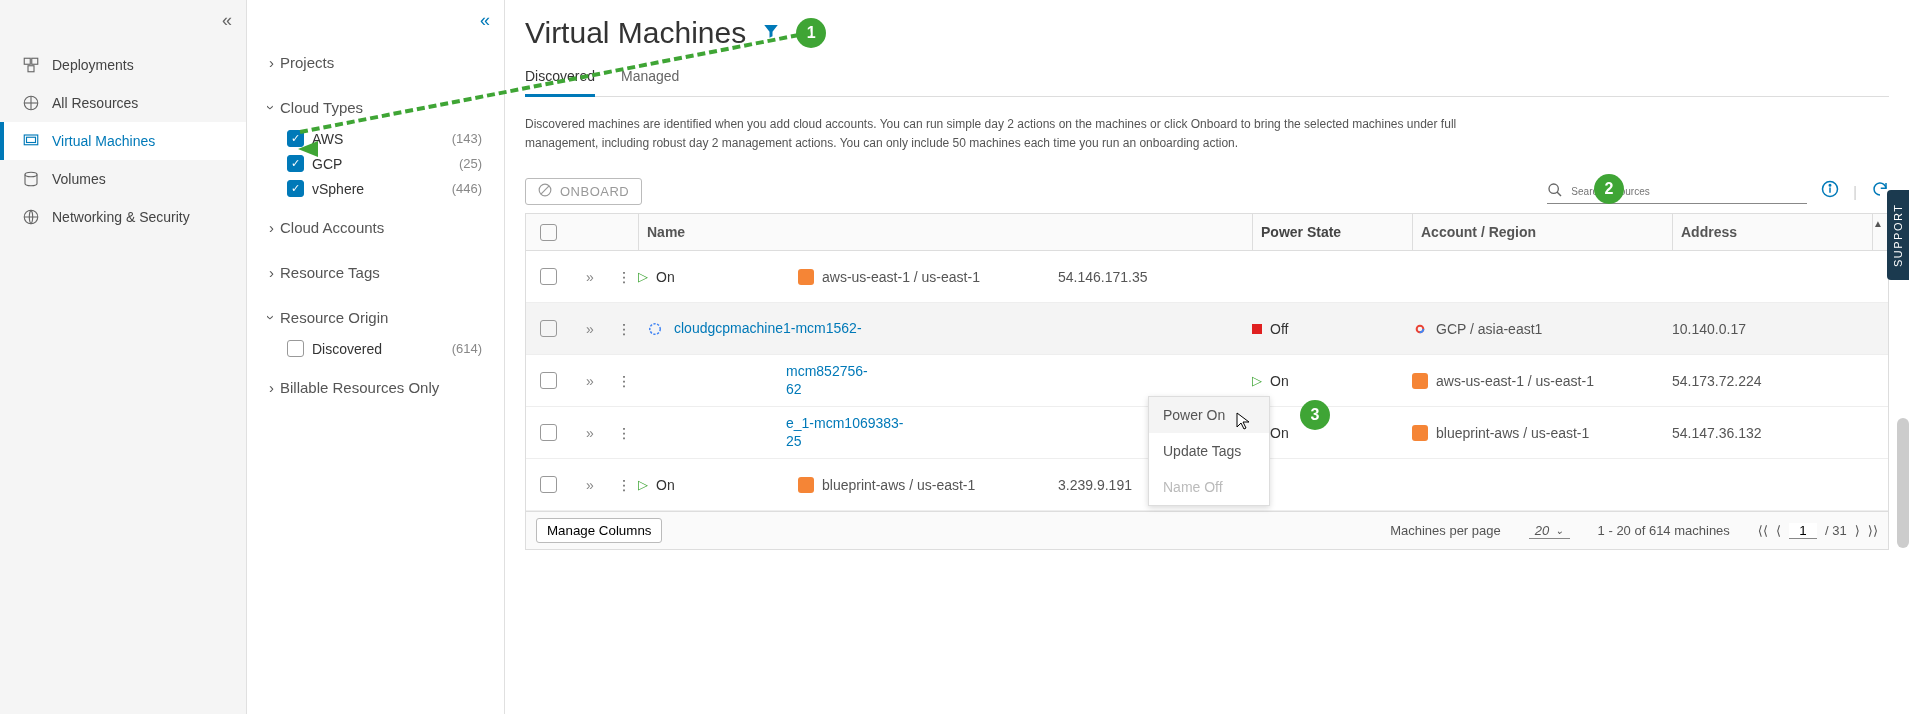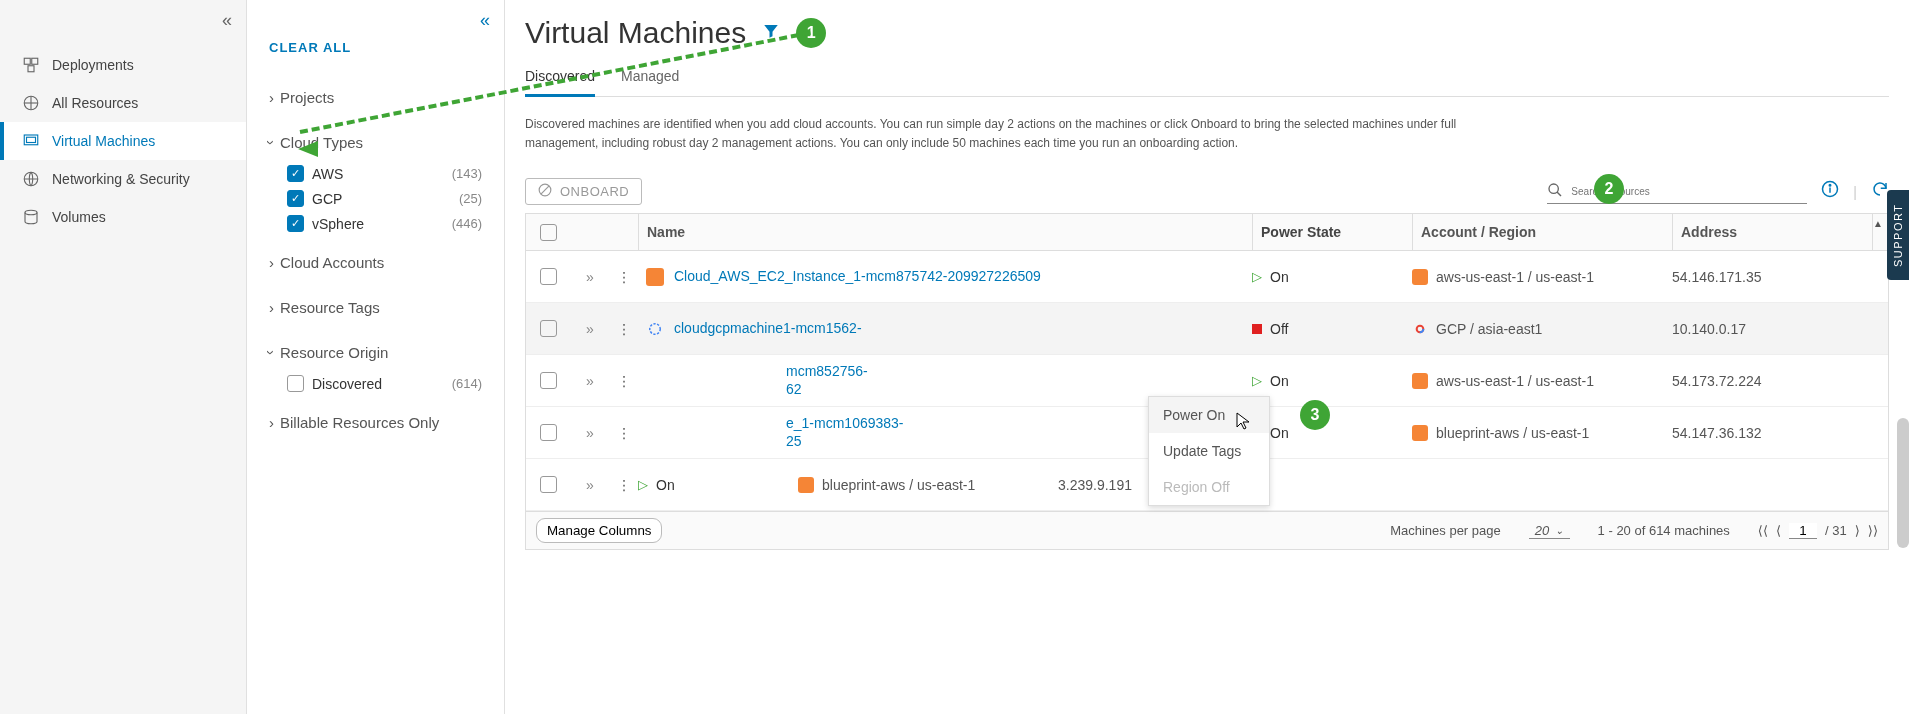--- a/index.html
+++ b/index.html
@@ -68,21 +68,21 @@
 .gcp-vm-ic { width:18px; height:18px; display:inline-block;}
 
 
 .ctx-menu { position:absolute; left:643px; top:396px; width:122px; background:#fff; border:1px solid #ddd; box-shadow:0 2px 6px rgba(0,0,0,0.15); z-index:10;}
 .ctx-item { padding:10px 14px; color:#555; cursor:pointer; white-space:nowrap;}
 .ctx-item.hover { background:#f4f4f4; }
 .ctx-item.disabled { color:#bbb; }
 
 
 .tbl-foot { display:flex; justify-content:space-between; align-items:center; padding:6px 10px; border-top:1px solid #ddd; font-size:13px; color:#555; background:#fafafa;}
-.manage-cols { border:1px solid #bbb; padding:4px 10px; border-radius:9px; background:#fff; cursor:pointer;}
+.manage-cols { border:1px solid #bbb; padding:4px 10px; border-radius:3px; background:#fff; cursor:pointer;}
 .footer-right { display:flex; align-items:center; gap:28px;}
 .page-size { border-bottom:1px solid #888; padding:0 6px; display:inline-flex; align-items:center; gap:6px;font-style:italic;}
 .pager { display:flex; align-items:center; gap:8px;}
 .page-input { width:28px; border:none; border-bottom:1px solid #888; text-align:center; }
 
 
 .arrow-line { position:absolute; top:130px; left:300px; width:520px; height:2px; transform:rotate(-11deg); transform-origin:left center; z-index:5; pointer-events:none; border-top:4px dashed #3fa535;}
 .arrow-head { position:absolute; top:141px; left:298px; z-index:5; pointer-events:none;}
 .arrow-head svg polygon { fill:#3fa535; }
 .cursor-arrow { position:absolute; left:731px; top:412px; z-index:20; pointer-events:none;}
@@ -131,43 +131,42 @@
           <svg width="18" height="18" viewBox="0 0 24 24" fill="none" stroke="currentColor" stroke-width="1.5">
               <rect x="3" y="4" width="18" height="13"></rect>
               <rect x="6" y="7" width="12" height="7"></rect>
             </svg>
         </span>
         <span>Virtual Machines</span>
       </div>
       <div class="nav-item">
         <span class="nav-icon">
           <svg width="18" height="18" viewBox="0 0 24 24" fill="none" stroke="currentColor" stroke-width="1.5">
-              <circle cx="12" cy="12" r="9"></circle>
-              <path d="M12 3c3 3 3 15 0 18M12 3c-3 3-3 15 0 18M3 12h18"></path>
-            </svg>
-        </span>
-        <span>Networking &amp; Security</span>
+              <ellipse cx="12" cy="6" rx="8" ry="3"></ellipse>
+              <path d="M4 6v12c0 1.7 3.6 3 8 3s8-1.3 8-3V6"></path>
+            </svg>
+        </span>
+        <span>Volumes</span>
       </div>
       <div class="nav-item">
         <span class="nav-icon">
           <svg width="18" height="18" viewBox="0 0 24 24" fill="none" stroke="currentColor" stroke-width="1.5">
-              <ellipse cx="12" cy="6" rx="8" ry="3"></ellipse>
-              <path d="M4 6v12c0 1.7 3.6 3 8 3s8-1.3 8-3V6"></path>
-            </svg>
-        </span>
-        <span>Volumes</span>
+              <circle cx="12" cy="12" r="9"></circle>
+              <path d="M12 3c3 3 3 15 0 18M12 3c-3 3-3 15 0 18M3 12h18"></path>
+            </svg>
+        </span>
+        <span>Networking &amp; Security</span>
       </div>
     </div>
   </div>
 
   <div class="filters">
     <div class="filters-collapse">
       <span>«</span>
     </div>
-    <div class="clear-all">CLEAR ALL</div>
 
     <div class="filter-group">
       <div class="filter-head">
         <span>›</span>
         <span>Projects</span>
       </div>
     </div>
 
     <div class="filter-group">
       <div class="filter-head">
@@ -306,24 +305,20 @@
           <span style="font-size:10px;color:#555;">▲</span>
         </div>
       </div>
 
       <div class="td-row">
         <div class="cell-chk">
             <span class="chk"></span>
           </div>
         <div class="cell-exp">»</div>
         <div class="cell-dots">⋮</div>
-        <div class="cell-name">
-          <span class="vm-ic"></span>
-          <span class="link">Cloud_AWS_EC2_Instance_1-mcm875742-209927226509</span>
-        </div>
         <div class="cell-power">
             <span class="on-tri">▷</span>
             <span>On</span>
           </div>
         <div class="cell-account">
             <span class="aws-ic"></span>
             <span>aws-us-east-1 / us-east-1</span>
           </div>
         <div class="cell-addr">54.146.171.35</div>
         <div style="width:16px;"></div>
@@ -439,21 +434,21 @@
             <span>⟩</span>
             <span>⟩⟩</span>
           </div>
         </div>
       </div>
     </div>
 
     <div class="ctx-menu">
       <div class="ctx-item hover">Power On</div>
       <div class="ctx-item">Update Tags</div>
-      <div class="ctx-item disabled">Region Off</div>
+      <div class="ctx-item disabled">Name Off</div>
     </div>
     <span class="badge-green" style="position:absolute;left:795px;top:400px;">3</span>
 
     <div class="cursor-arrow">
       <svg width="14" height="18" viewBox="0 0 14 18">
           <path d="M1 1l0 14 4-4 3 6 2-1-3-6 6 0z" fill="#fff" stroke="#000" stroke-width="1"></path>
         </svg>
     </div>
 
     <div class="vscroll"></div>

